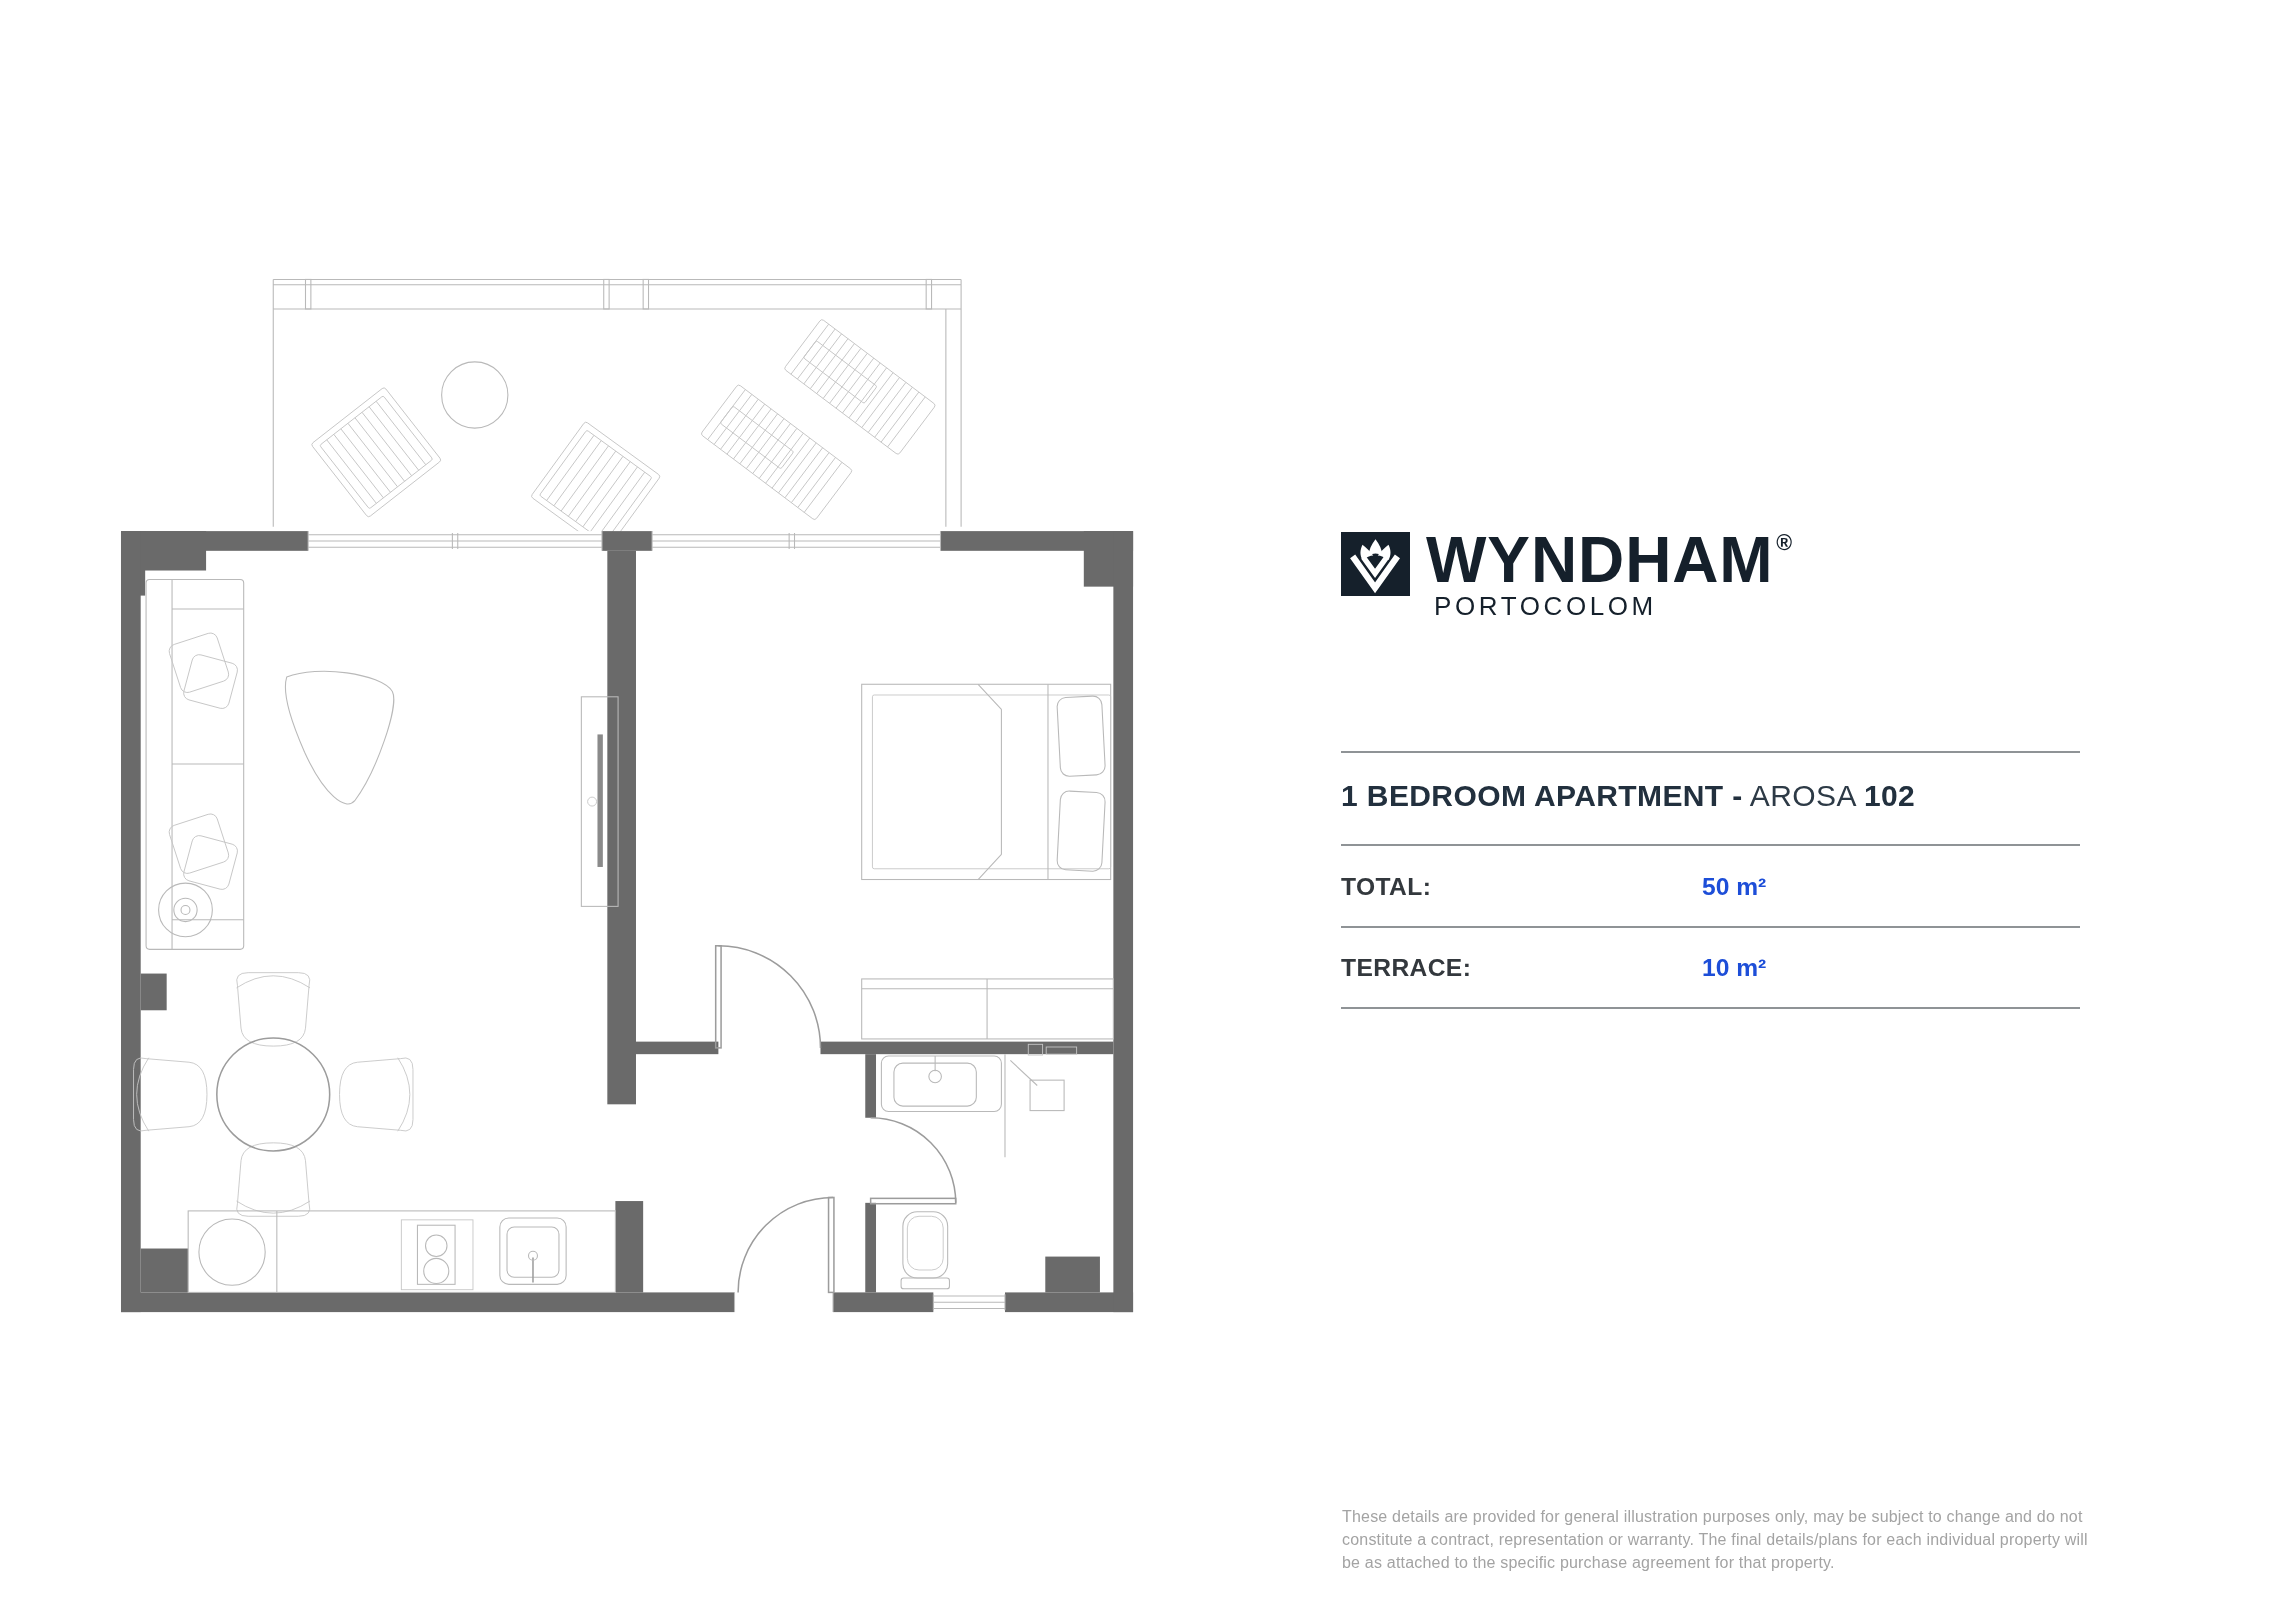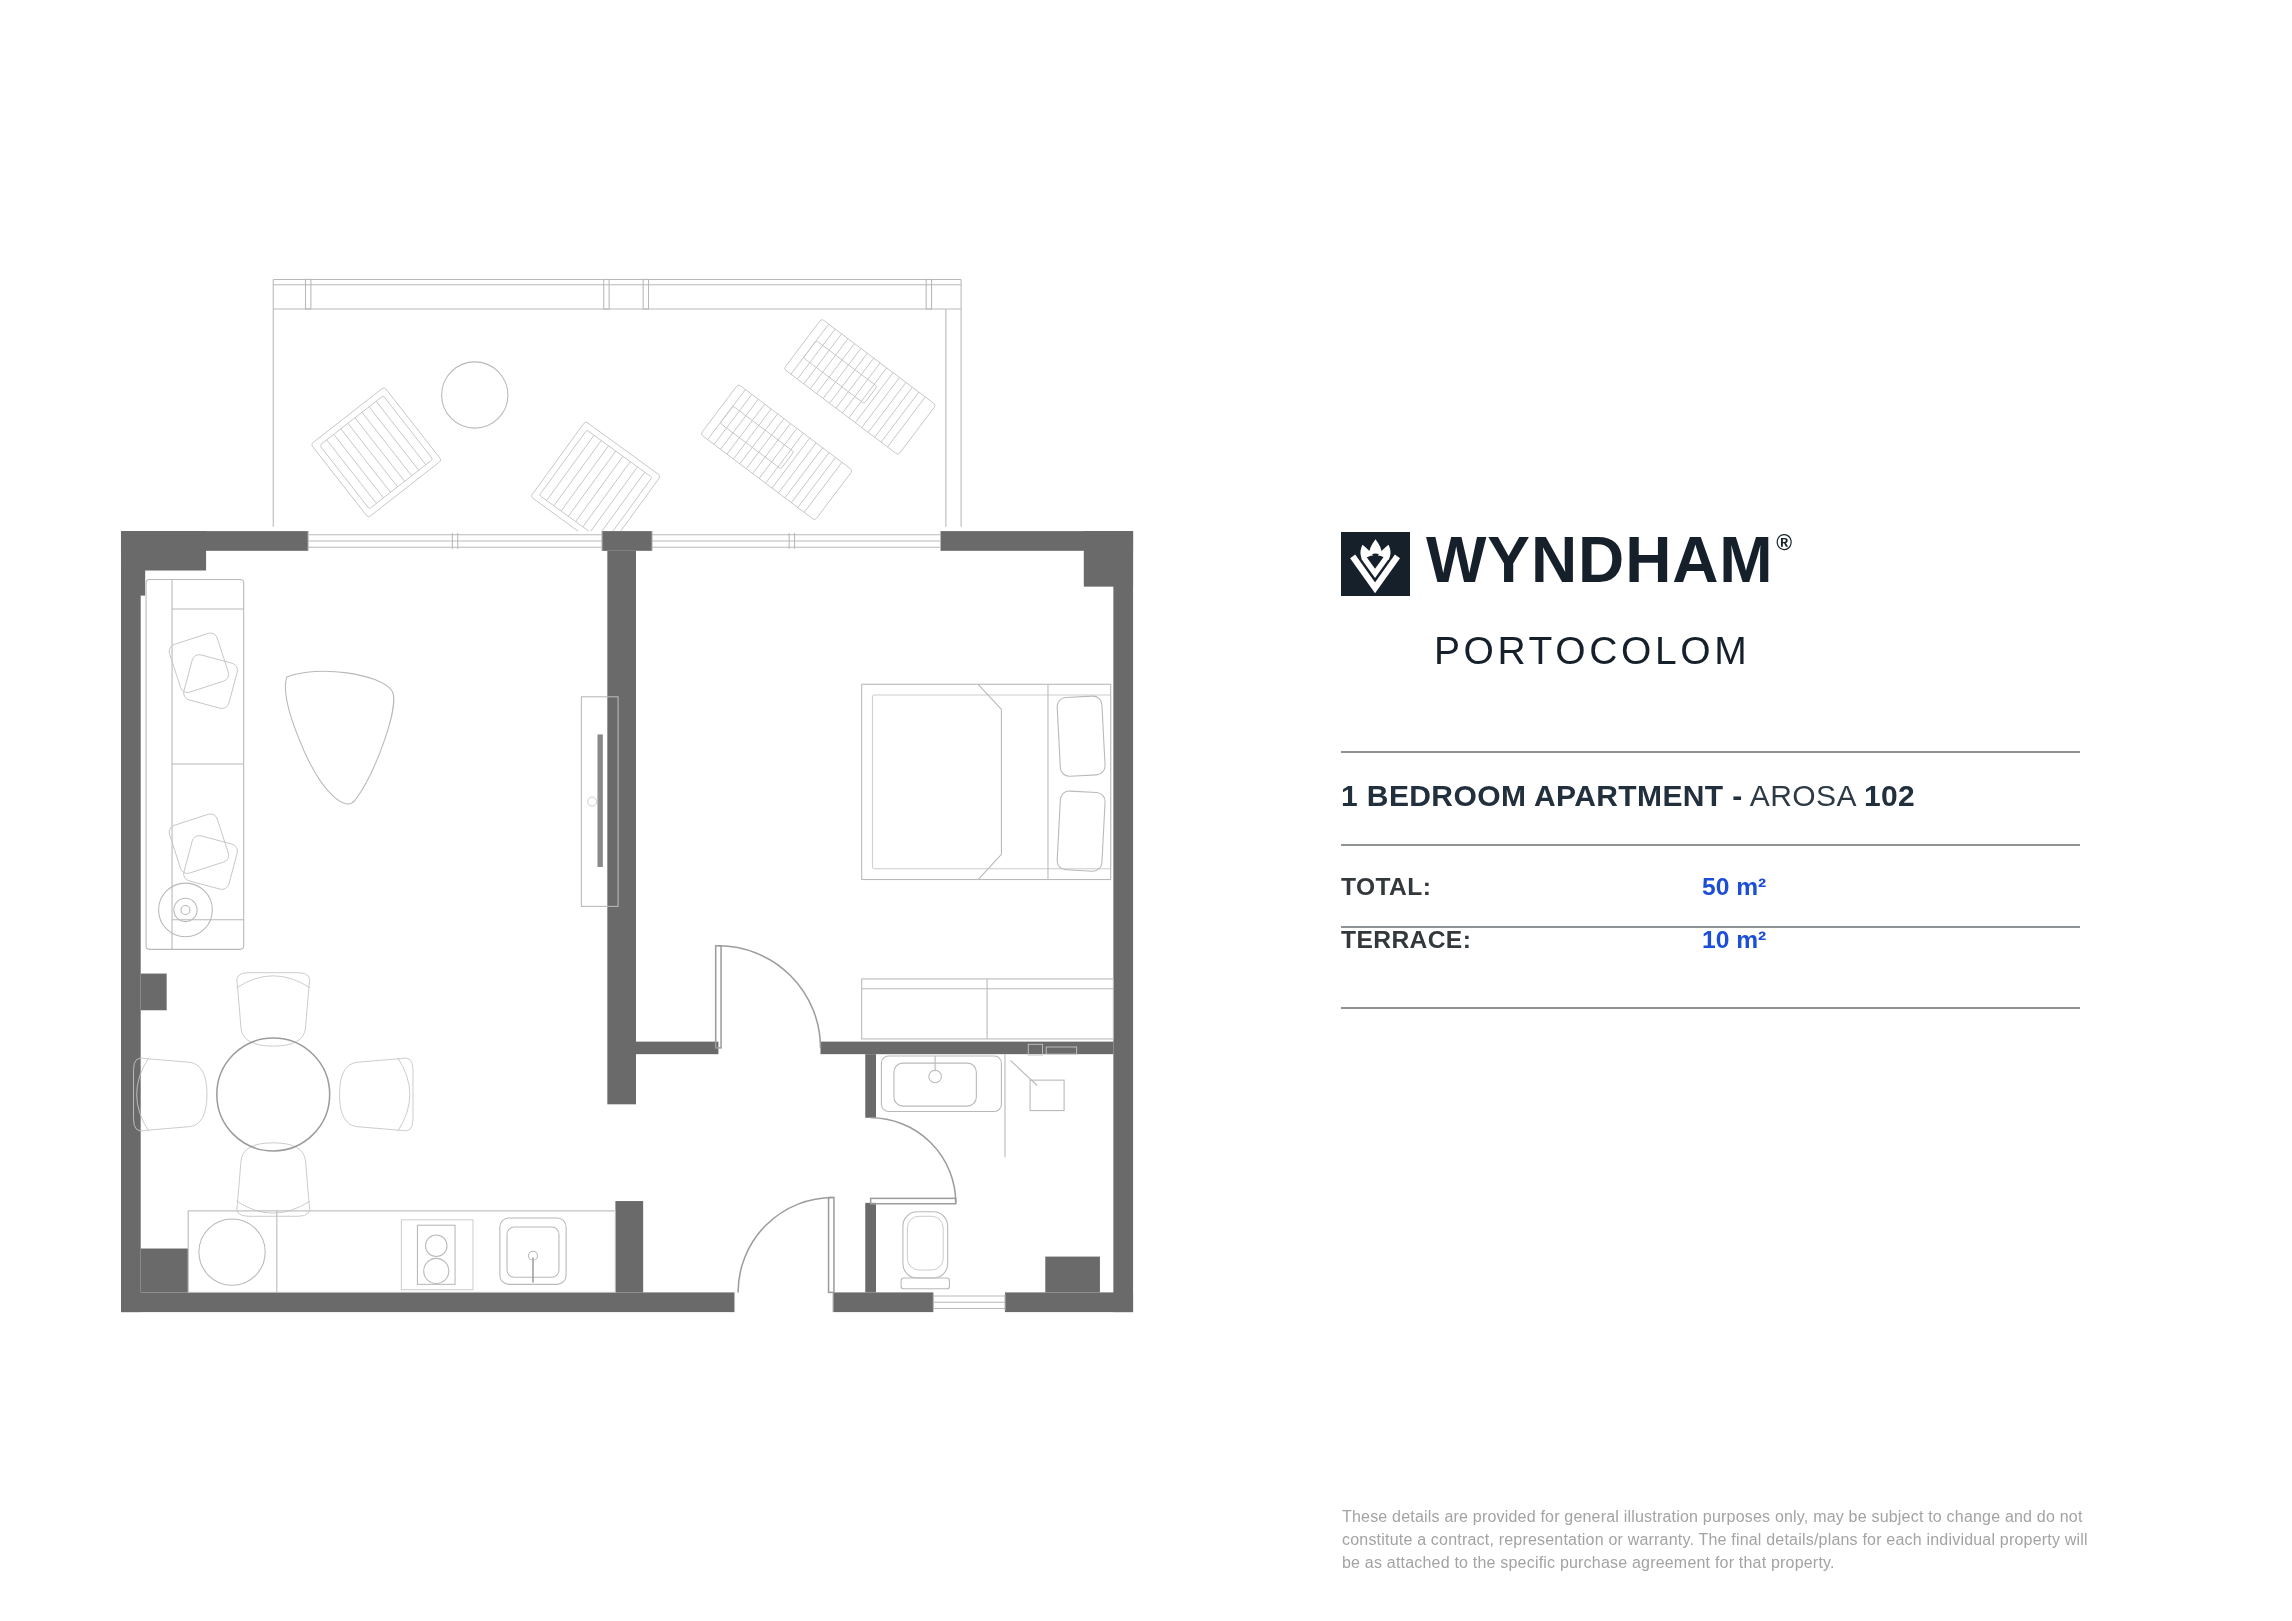--- a/index.html
+++ b/index.html
@@ -13,33 +13,33 @@
   .whitef{fill:#ffffff;}
   .ln{stroke:#9c9c9c;stroke-width:1.7;fill:none;}
   .ln2{stroke:#b9b9b9;stroke-width:1.2;fill:none;}
   .ln3{stroke:#c6c6c6;stroke-width:1;fill:none;}
   
   .panel *{box-sizing:border-box;}
   .logo-square{position:absolute;left:1341px;top:532px;width:69px;height:64px;background:var(--navy,#15202b);}
   .wordmark{position:absolute;left:1426px;top:528px;font-size:64px;line-height:1;font-weight:700;
     letter-spacing:0.9px;color:var(--navy,#15202b);white-space:nowrap;}
   .reg{font-size:21.5px;font-weight:700;position:relative;top:-32px;left:2.7px;letter-spacing:0;}
-  .subtitle{position:absolute;left:1434px;top:593px;font-size:39px;line-height:1;font-weight:400;
-    letter-spacing:3.6px;color:var(--navy,#15202b);white-space:nowrap;margin-top:38px;}
+  .subtitle{position:absolute;left:1434px;top:593px;font-size:26px;line-height:1;font-weight:400;
+    letter-spacing:3.6px;color:var(--navy,#15202b);white-space:nowrap;}
   .rule{position:absolute;left:1341px;width:739px;height:1.8px;background:#8f9396;}
   .rule1{top:751px;} .rule2{top:844px;} .rule3{top:926px;} .rule4{top:1007px;}
   .title{position:absolute;left:1341px;top:781px;font-size:30px;line-height:1;letter-spacing:0.4px;
     color:#22303e;white-space:nowrap;}
   .title .b{font-weight:700;text-align:right;}
   .title .r{font-weight:400;color:#2d3a46;}
   .spec-label{position:absolute;left:1341px;font-size:24.6px;line-height:1;font-weight:700;
     letter-spacing:0.4px;color:#33383d;white-space:nowrap;}
   .spec-value{position:absolute;left:1702px;font-size:24.6px;line-height:1;font-weight:700;
     color:#1d4ed8;white-space:nowrap;}
-  .row1{top:875px;} .row2{top:928px;}
+  .row1{top:875px;} .row2{top:956px;}
   .disclaimer{position:absolute;left:1342px;top:1505px;width:763px;font-size:16px;line-height:23px;
     font-weight:400;color:#a3a3a3;letter-spacing:0.2px;}
 </style>
 </head>
 <body>
 
 <div class="page">
 
   <svg class="plan" width="2293" height="1622" viewBox="0 0 2560 1811">
 

